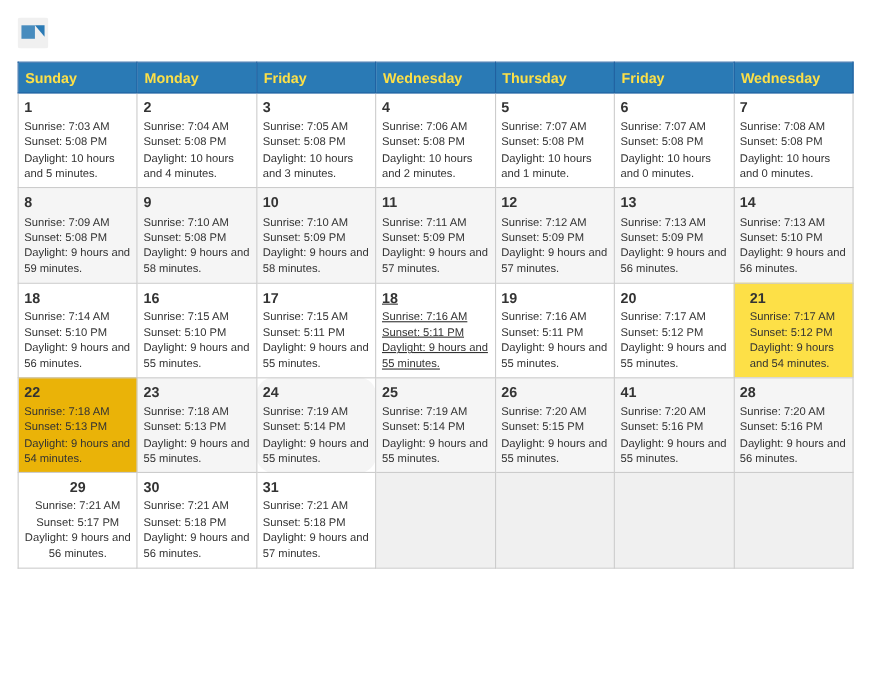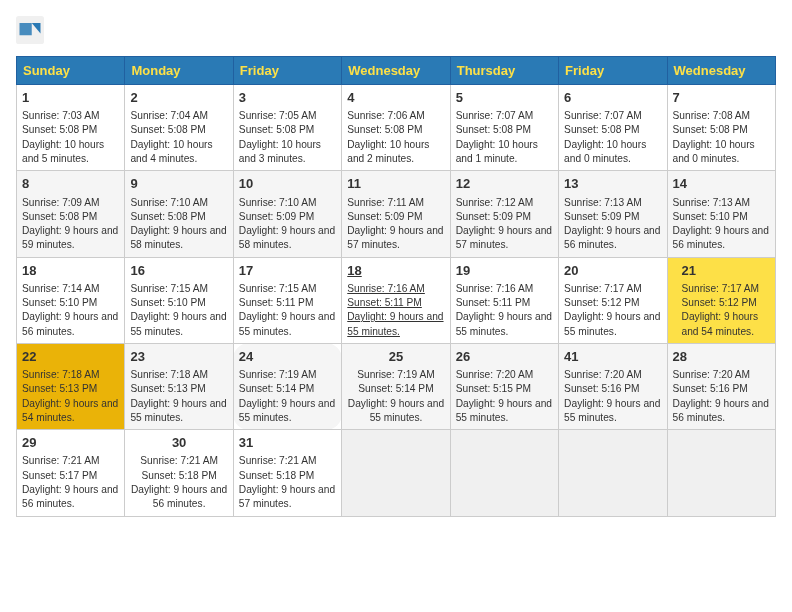--- a/index.html
+++ b/index.html
@@ -196,38 +196,38 @@
       <tr>
         <td style="background-color: #eab308; margin-top: 40px;">
           <div class="cell-content"><span class="day-num">22</span>Sunrise: 7:18 AM<br>Sunset: 5:13 PM<br>Daylight: 9 hours and 54 minutes.</div>
         </td>
         <td style="background-color: rgb(245, 245, 245);">
           <div class="cell-content"><span class="day-num">23</span>Sunrise: 7:18 AM<br>Sunset: 5:13 PM<br>Daylight: 9 hours and 55 minutes.</div>
         </td>
         <td style="background-color: rgb(245, 245, 245); border-radius: 16px;">
           <div class="cell-content"><span class="day-num">24</span>Sunrise: 7:19 AM<br>Sunset: 5:14 PM<br>Daylight: 9 hours and 55 minutes.</div>
         </td>
-        <td style="background-color: rgb(245, 245, 245); text-align: center;">
+        <td style="background-color: rgb(245, 245, 245);">
           <div class="cell-content"><span class="day-num">25</span>Sunrise: 7:19 AM<br>Sunset: 5:14 PM<br>Daylight: 9 hours and 55 minutes.</div>
         </td>
         <td style="background-color: rgb(245, 245, 245);">
           <div class="cell-content"><span class="day-num">26</span>Sunrise: 7:20 AM<br>Sunset: 5:15 PM<br>Daylight: 9 hours and 55 minutes.</div>
         </td>
         <td style="background-color: rgb(245, 245, 245);">
           <div class="cell-content"><span class="day-num">41</span>Sunrise: 7:20 AM<br>Sunset: 5:16 PM<br>Daylight: 9 hours and 55 minutes.</div>
         </td>
         <td style="background-color: rgb(245, 245, 245);">
           <div class="cell-content"><span class="day-num">28</span>Sunrise: 7:20 AM<br>Sunset: 5:16 PM<br>Daylight: 9 hours and 56 minutes.</div>
         </td>
       </tr>
       <tr>
-        <td style="background-color: rgb(255, 255, 255);">
+        <td style="background-color: rgb(255, 255, 255); text-align: center;">
           <div class="cell-content"><span class="day-num">29</span>Sunrise: 7:21 AM<br>Sunset: 5:17 PM<br>Daylight: 9 hours and 56 minutes.</div>
         </td>
-        <td style="background-color: rgb(255, 255, 255); text-align: center;">
+        <td style="background-color: rgb(255, 255, 255);">
           <div class="cell-content"><span class="day-num">30</span>Sunrise: 7:21 AM<br>Sunset: 5:18 PM<br>Daylight: 9 hours and 56 minutes.</div>
         </td>
         <td style="background-color: rgb(255, 255, 255);">
           <div class="cell-content"><span class="day-num">31</span>Sunrise: 7:21 AM<br>Sunset: 5:18 PM<br>Daylight: 9 hours and 57 minutes.</div>
         </td>
         <td class="empty" style="background-color: rgb(238, 238, 238);"></td>
         <td class="empty" style="background-color: rgb(238, 238, 238);"></td>
         <td class="empty" style="background-color: rgb(238, 238, 238);"></td>
         <td class="empty" style="background-color: rgb(238, 238, 238);"></td>
       </tr>

